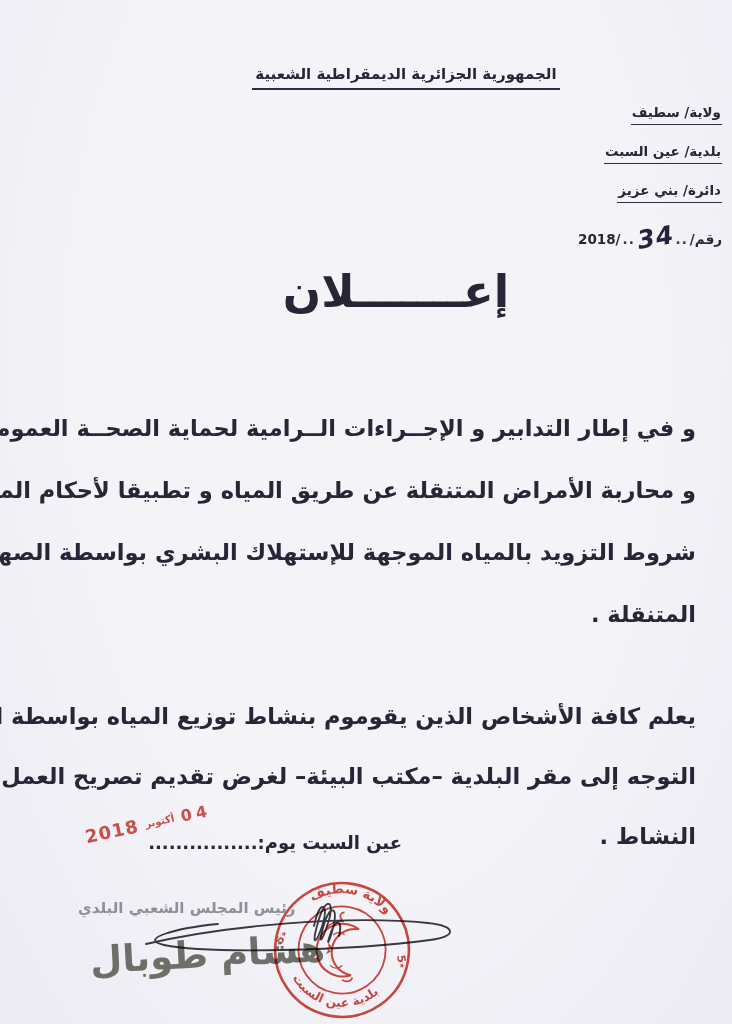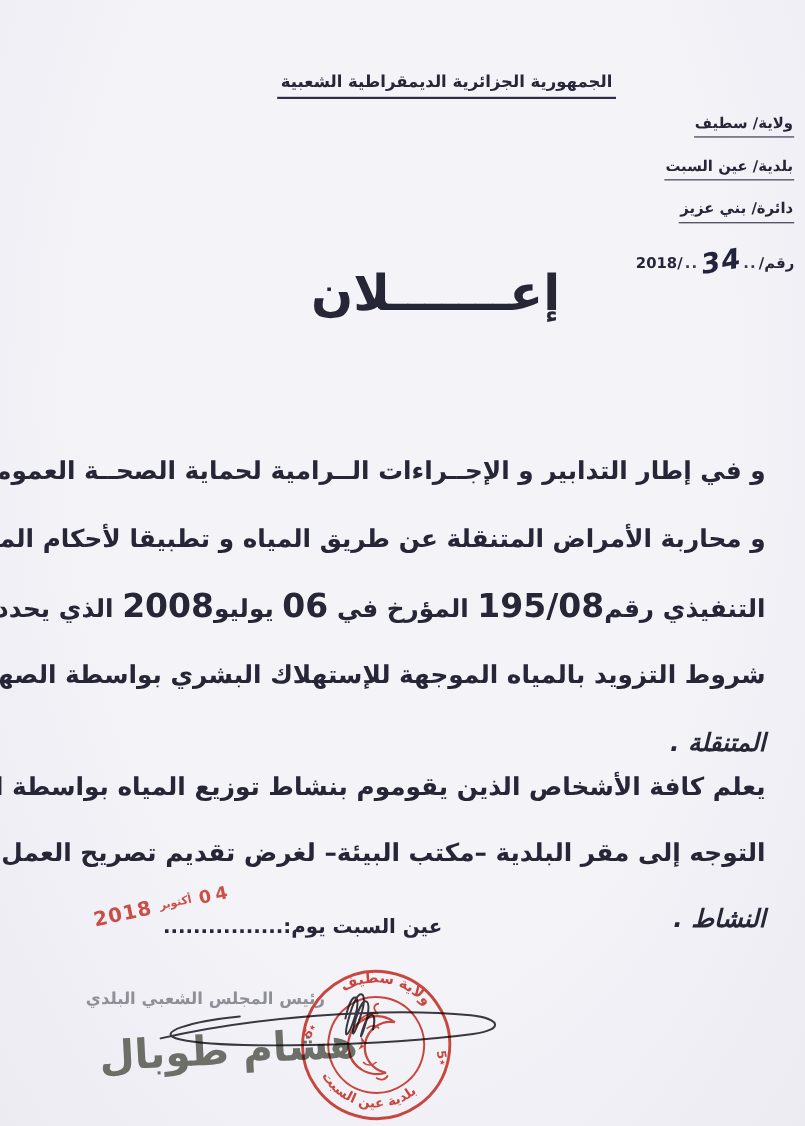--- a/index.html
+++ b/index.html
@@ -46,21 +46,21 @@
   }
   .hw34 {
     display: inline-block;
     font-size: 25px; font-weight: bold; font-style: italic;
     transform: rotate(-10deg) translateY(2px);
     color: #23233d; letter-spacing: 1px;
   }
   .dots { letter-spacing: 1px; color: #3a3a50; }
   
   .title {
-    position: absolute; top: 240px; left: 60px; right: 0;
+    position: absolute; top: 265px; left: 60px; right: 0;
     text-align: center;
     font-size: 45px; font-weight: bold;
     direction: rtl;
   }
   .subtitle {
     position: absolute; top: 351px; left: 0; right: 0;
     text-align: center;
     font-size: 22px; font-weight: bold;
     direction: rtl;
   }
@@ -68,21 +68,21 @@
   .para { position: absolute; left: 40px; right: 36px; direction: rtl; }
   .para1 { top: 397px; }
   .para2 { top: 686px; }
   .bline {
     font-size: 22.5px; font-weight: bold;
     line-height: 62px; height: 62px;
     text-align: justify; text-align-last: justify;
     white-space: nowrap;
   }
   .para2 .bline { line-height: 60px; height: 60px; }
-  .bline.last { text-align: left; text-align-last: right; font-style: italic; }
+  .bline.last { text-align: left; text-align-last: right; }
   .num-big { font-size: 30px; letter-spacing: 1px; }
   
   .date-line {
     position: absolute; top: 832px; right: 330px;
     direction: rtl;
     font-size: 18px; font-weight: bold;
     letter-spacing: 0.5px;
   }
   .date-stamp {
     position: absolute; left: 84px; top: 813px;
@@ -152,23 +152,20 @@
       <span>/2018</span>
     </div>
   </div>
 
   <div class="title">إعـــــــلان</div>
 
 
   <div class="para para1">
     <div class="bline">و في إطار التدابير و الإجــراءات الــرامية لحماية الصحــة العمومية</div>
     <div class="bline">و محاربة الأمراض المتنقلة عن طريق المياه و تطبيقا لأحكام المرسوم</div>
-    <div class="bline">
-      <span>التنفيذي رقم</span><span class="num-big">195/08</span><span> المؤرخ في </span><span class="num-big">06</span><span> يوليو</span><span class="num-big">2008</span><span> الذي يحدد</span>
-    </div>
     <div class="bline">شروط التزويد بالمياه الموجهة للإستهلاك البشري بواسطة الصهاريج</div>
     <div class="bline last">المتنقلة .</div>
   </div>
 
   <div class="para para2">
     <div class="bline">يعلم كافة الأشخاص الذين يقوموم بنشاط توزيع المياه بواسطة الصهاريج</div>
     <div class="bline">التوجه إلى مقر البلدية –مكتب البيئة– لغرض تقديم تصريح العمل بهذا</div>
     <div class="bline last">النشاط .</div>
   </div>
 

